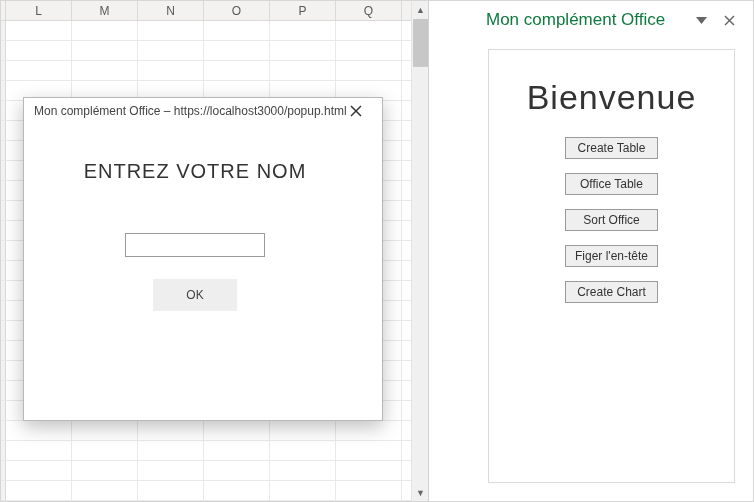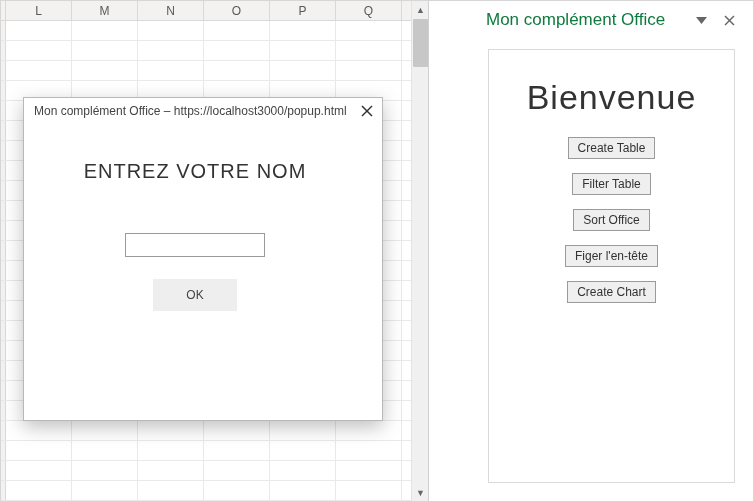--- a/index.html
+++ b/index.html
@@ -15,38 +15,38 @@
   .grid-row { display: flex; height: 20px; border-bottom: 1px solid #e9e9e9; }
   .grid-row .row-h-spacer { flex: 0 0 5px; border-right: 1px solid #d9d9d9; background:#f3f2f1; }
   .grid-row .cell { flex: 0 0 66px; border-right: 1px solid #e9e9e9; }
   .vscroll-track { position: absolute; top: 0; right: 0; width: 17px; height: 100%; background: #f0f0f0; border-left: 1px solid #e3e3e3; }
   .vscroll-up, .vscroll-down { position: absolute; left:0; width:17px; height:17px; display:flex; align-items:center; justify-content:center; color:#666; font-size:9px; }
   .vscroll-up { top:0; } .vscroll-down { bottom:0; }
   .vscroll-thumb { position:absolute; left:1px; top:18px; width:15px; height:48px; background:#c7c7c7; border-radius:1px; }
 
   
   .dialog { position: absolute; left: 22px; top: 96px; width: 360px; height: 324px; background: #fff; border: 1px solid #b8b8b8; box-shadow: 0 6px 18px rgba(0,0,0,0.25); }
-  .dialog-titlebar { display:flex; align-items:center; justify-content:space-between; height:26px; padding: 0 6px 0 10px; font-size:12px; color:#444; }
+  .dialog-titlebar { display:flex; align-items:center; height:26px; padding: 0 6px 0 10px; font-size:12px; color:#444; }
   .dialog-title { white-space: nowrap; overflow:hidden; text-overflow:ellipsis; }
   .dialog-close { width:18px; height:18px; display:flex; align-items:center; justify-content:center; cursor:pointer; }
   .dialog-close svg { width:12px; height:12px; stroke:#333; stroke-width:1.5; }
   .dialog-body { padding: 36px 20px 0 4px; text-align:center; }
   .dialog-heading { font-size: 20px; font-weight: 300; letter-spacing: 1px; color:#333; margin-bottom: 50px; }
   .dialog-input { width: 140px; height: 24px; border: 1px solid #9a9a9a; padding: 2px 4px; font-size: 13px; display:block; margin: 0 auto 22px auto; }
   .dialog-ok { display:block; margin: 0 auto; width: 84px; height: 32px; background:#eeeeee; border:none; font-size:12px; color:#444; cursor:pointer; }
 
   
   .pane { flex: 1 1 auto; height:100%; border-left:1px solid #d0d0d0; display:flex; flex-direction:column;padding-left:41px; }
   .pane-header { display:flex; align-items:center; height:38px; padding: 0 10px 0 16px; }
   .pane-title { flex:1 1 auto; font-size:17px; font-weight:400; color:#0f7a3e; }
   .pane-menu, .pane-close { width:28px; height:28px; display:flex; align-items:center; justify-content:center; cursor:pointer; color:#666; }
   .pane-menu svg, .pane-close svg { width:11px; height:11px; stroke:#666; fill:#666; }
   .pane-content { margin: 10px 18px 18px 18px; flex:1 1 auto; border:1px solid #d9d9d9; display:flex; flex-direction:column; align-items:center; padding-top: 28px; }
   .pane-welcome { font-size: 34px; font-weight: 300; color:#333; letter-spacing:1px; margin-bottom: 20px; }
-  .pane-buttons { display:flex; flex-direction:column; gap:14px; align-items:center; }
+  .pane-buttons { display:flex; flex-direction:column; gap:14px; }
   .pane-btn { font-size:12px; color:#333; background:#efefef; border:1px solid #9a9a9a; padding: 3px 9px; cursor:pointer; }
 </style>
 </head>
 <body>
 
 <div class="root">
 
   <div class="sheet-area">
     <div class="col-headers">
       <div class="row-h-spacer"></div>
@@ -312,21 +312,21 @@
         <svg viewBox="0 0 11 11">
             <line x1="1" y1="1" x2="10" y2="10" stroke-width="1.5"></line>
             <line x1="10" y1="1" x2="1" y2="10" stroke-width="1.5"></line>
           </svg>
       </div>
     </div>
     <div class="pane-content">
       <div class="pane-welcome">Bienvenue</div>
       <div class="pane-buttons">
         <button class="pane-btn">Create Table</button>
-        <button class="pane-btn">Filter Table</button>
+        <button class="pane-btn">Office Table</button>
         <button class="pane-btn">Sort Office</button>
         <button class="pane-btn">Figer l'en-tête</button>
         <button class="pane-btn">Create Chart</button>
       </div>
     </div>
   </div>
 
 </div>
 
 </body></html>

